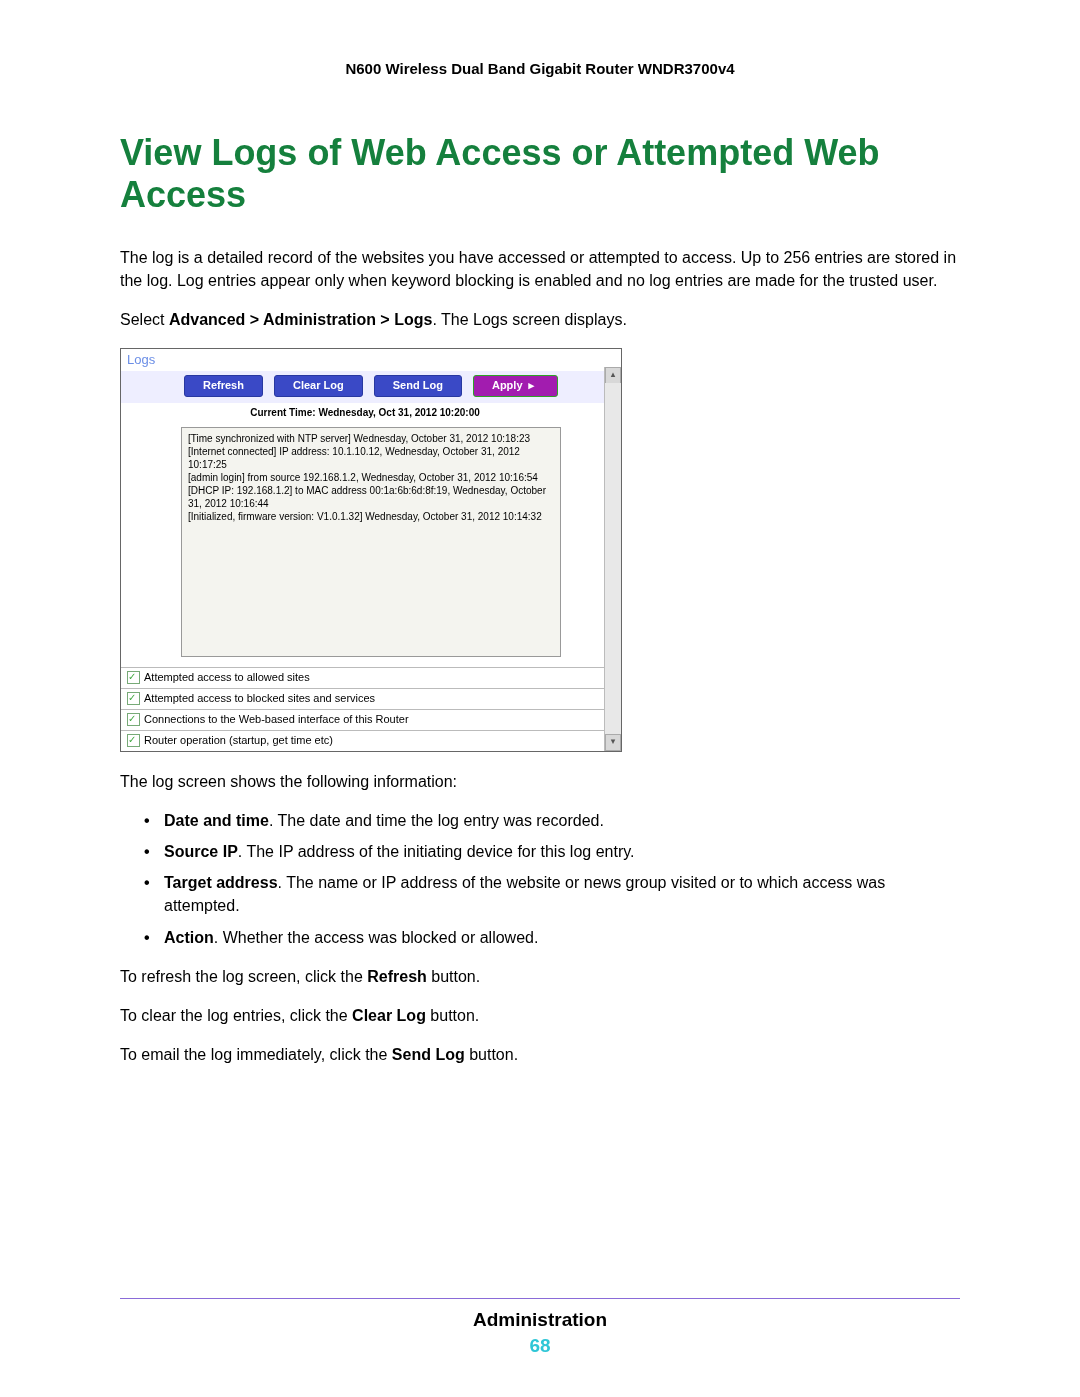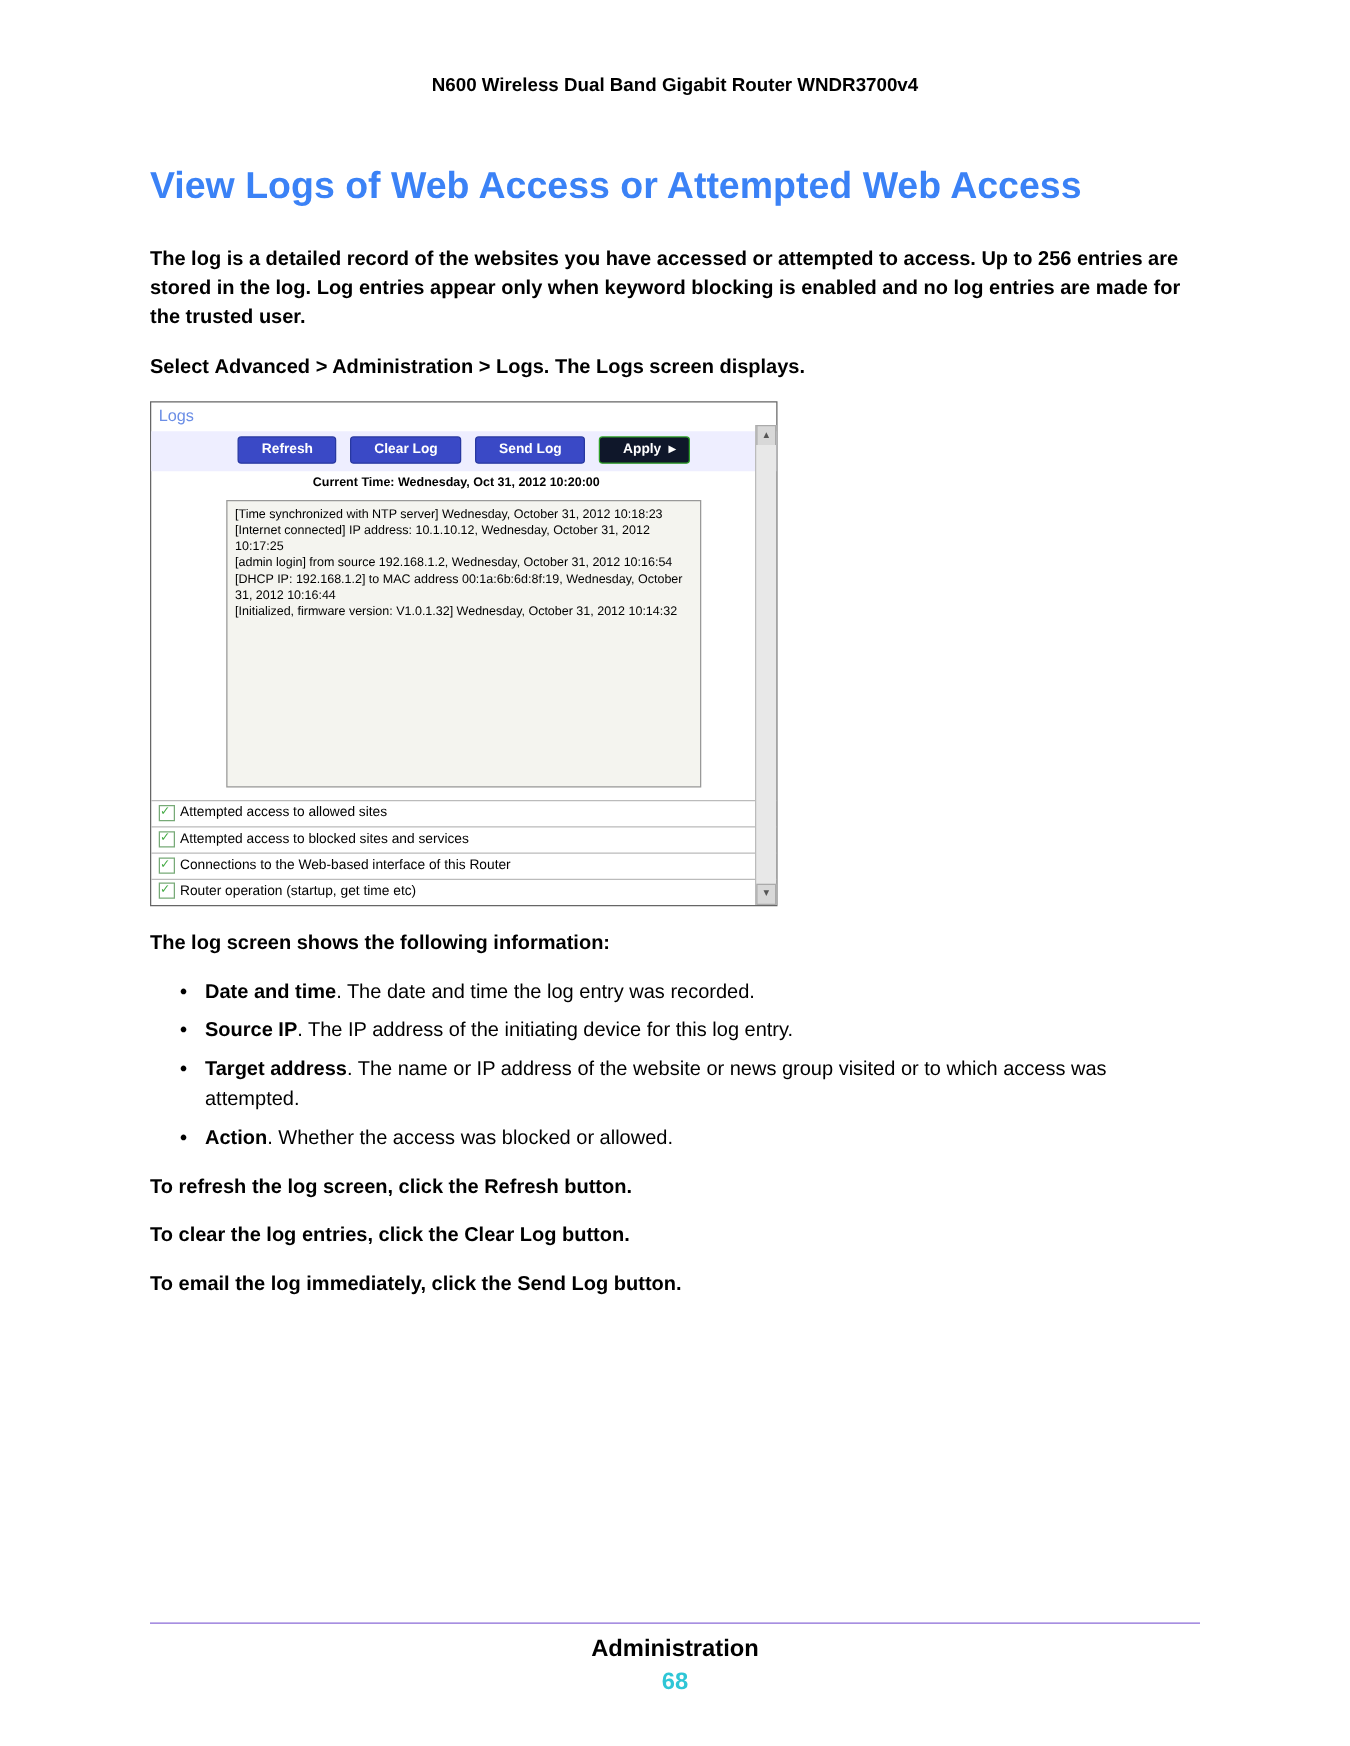--- a/index.html
+++ b/index.html
@@ -1,26 +1,26 @@
 <!DOCTYPE html>
 <html><head>
 <meta charset="utf-8">
 <style>
   html,body{margin:0;padding:0;background:#fff;font-family:Arial,Helvetica,sans-serif;color:#000;}
   .page{width:1080px;min-height:1397px;margin:0 auto;position:relative;box-sizing:border-box;padding:60px 120px 0 120px;border-radius:32px;}
   .hdr{font-size:15px;font-weight:bold;text-align:center;margin-bottom:55px;}
-  .h1{font-size:30px;font-weight:bold;color:#3b82f6;margin:0 0 30px 0;}
+  .h1{font-size:36px;font-weight:bold;color:#15803d;margin:0 0 30px 0;}
   .body{font-size:16px;line-height:1.45;}
-  .body p{margin:0 0 16px 0;font-weight:bold;}
+  .body p{margin:0 0 16px 0;}
   .screenshot{border:1px solid #666;width:500px;margin:3px 0 18px 0;background:#fff;font-family:Tahoma,Arial,sans-serif;font-size:11px;position:relative;}
   .screenshot-inner{white-space:nowrap;}
   .panel-title{color:#6b8ee6;font-size:13px;padding:2px 6px;}
   .btnbar{background:#eef;padding:4px 0 6px 0;text-align:center;}
   .btn{display:inline-block;background:#3a49c6;color:#fff;font-size:11px;font-weight:bold;border:1px solid #2838a0;border-radius:3px;padding:2px 18px;margin:0 4px;vertical-align:middle;}
-  .btn.apply{background:#0f172a;border-color:#2fa028;padding-right:10px;}
+  .btn.apply{background:#a21caf;border-color:#2fa028;padding-right:23px;}
   .btn .arrow{margin-left:6px;}
   .curtime{font-size:10px;font-weight:bold;text-align:center;padding:3px 12px 6px 0;}
   .logbox{margin:0 60px 10px 60px;border:1px solid #999;background:#f4f4ef;height:220px;padding:4px 6px;font-family:Liberation Sans, sans-serif;font-size:10px;line-height:1.3;white-space:pre-wrap;overflow:hidden;}
   .chkrow{border-top:1px solid #bbb;padding:2px 6px;font-size:11px;}
   .chkbox{display:inline-block;width:11px;height:11px;border:1px solid #7a7;background:#fff;margin-right:4px;vertical-align:middle;position:relative;}
   .chkbox::after{content:"✓";color:#4a4;font-size:10px;position:absolute;top:-2px;left:0;}
   .scrollbar{position:absolute;top:18px;right:0;width:16px;bottom:0;background:#e8e8e8;border-left:1px solid #bbb;}
   .scrollbar .up,.scrollbar .down{height:15px;background:#d8d8d8;border:1px solid #aaa;font-size:9px;text-align:center;line-height:13px;color:#555;}
   .scrollbar .up{border-bottom:none;}
   .scrollbar .down{position:absolute;bottom:0;left:0;right:0;}

